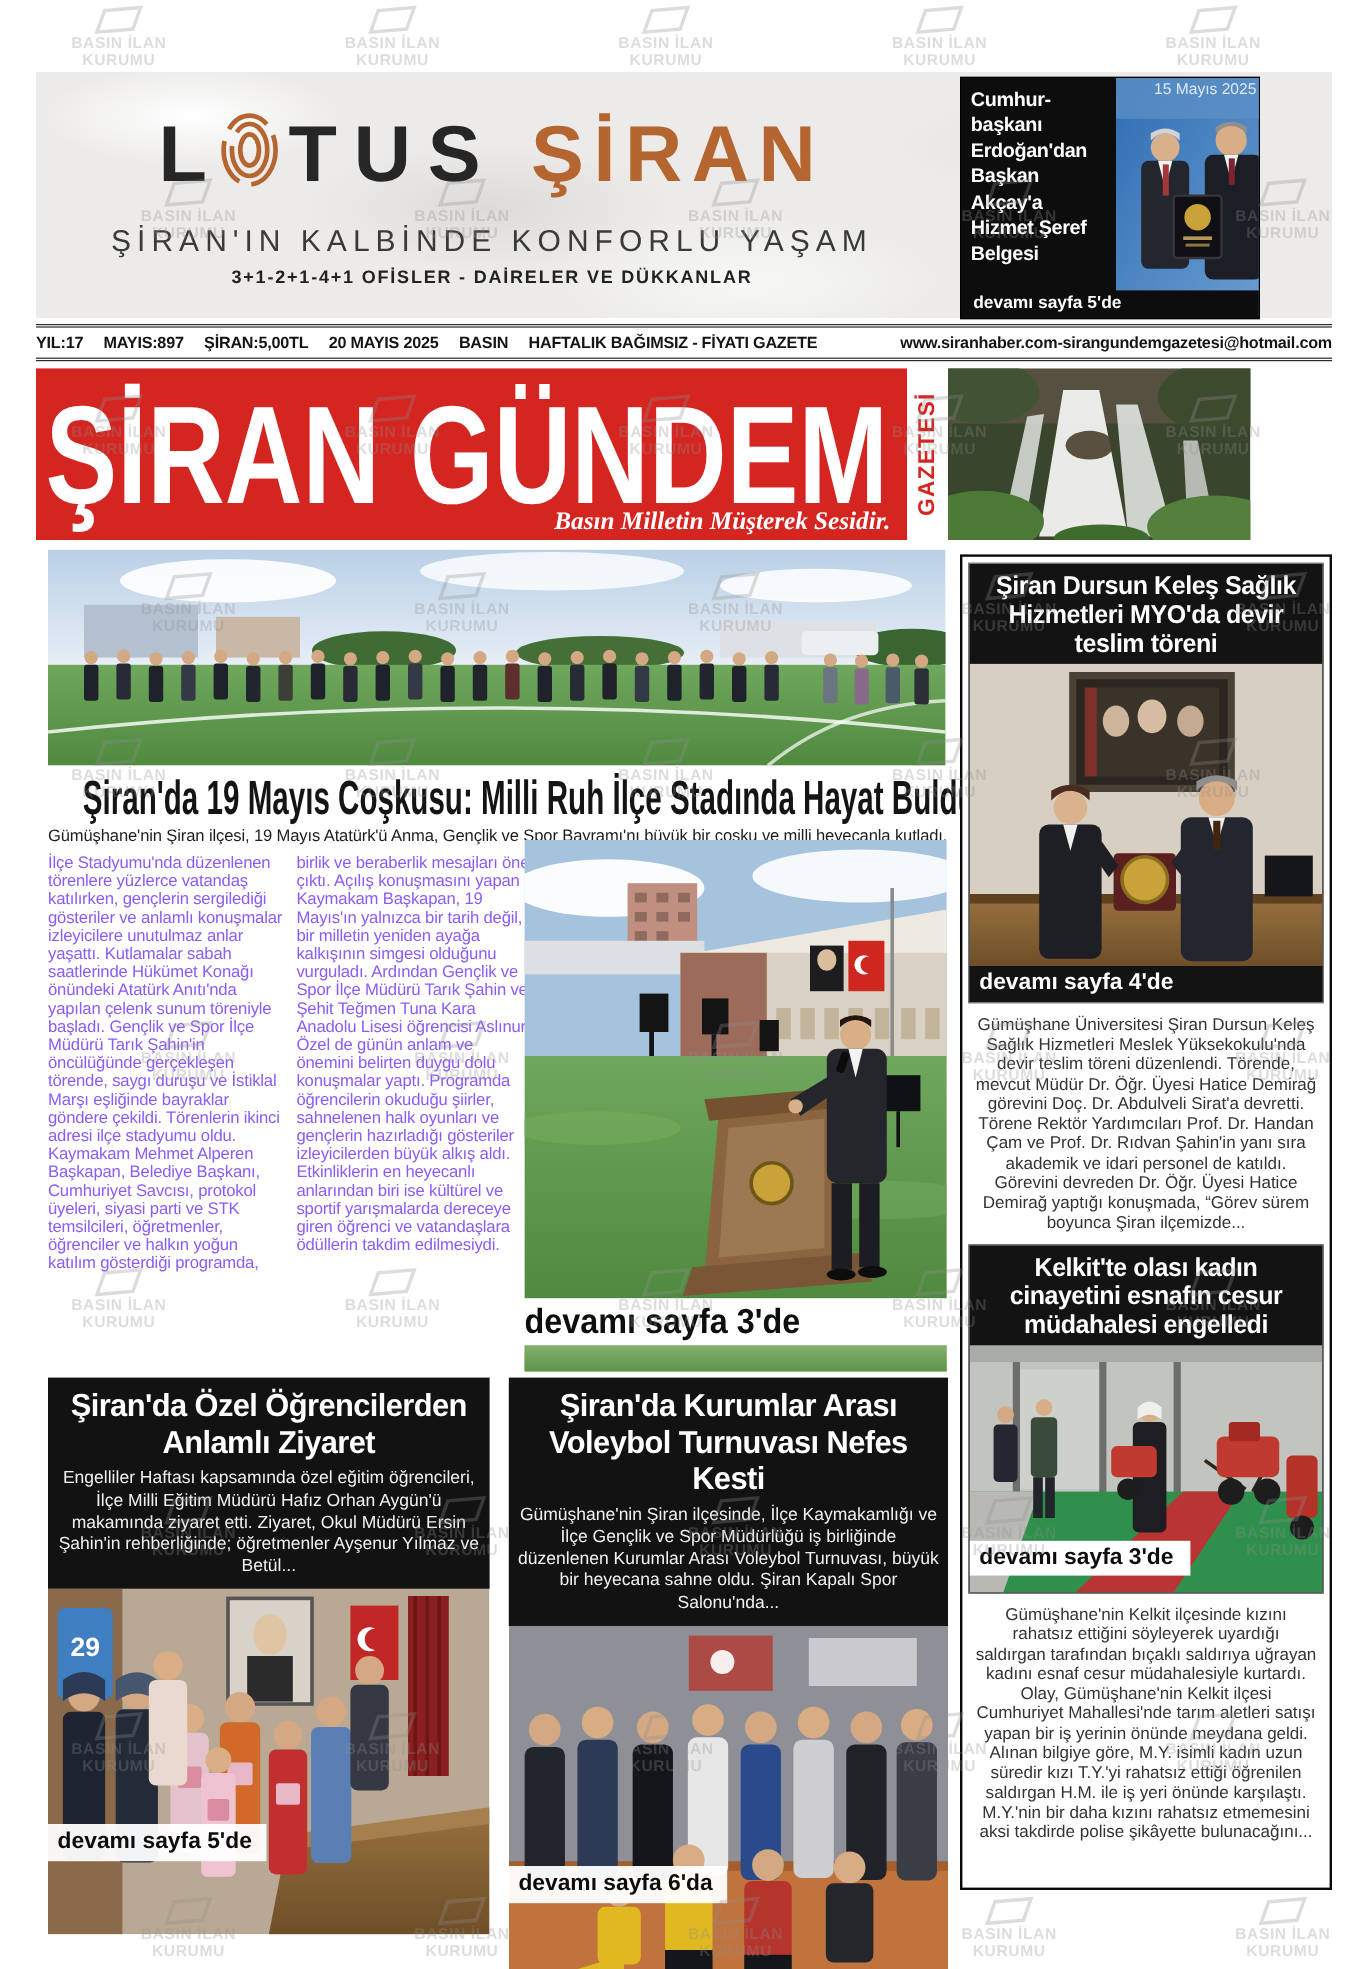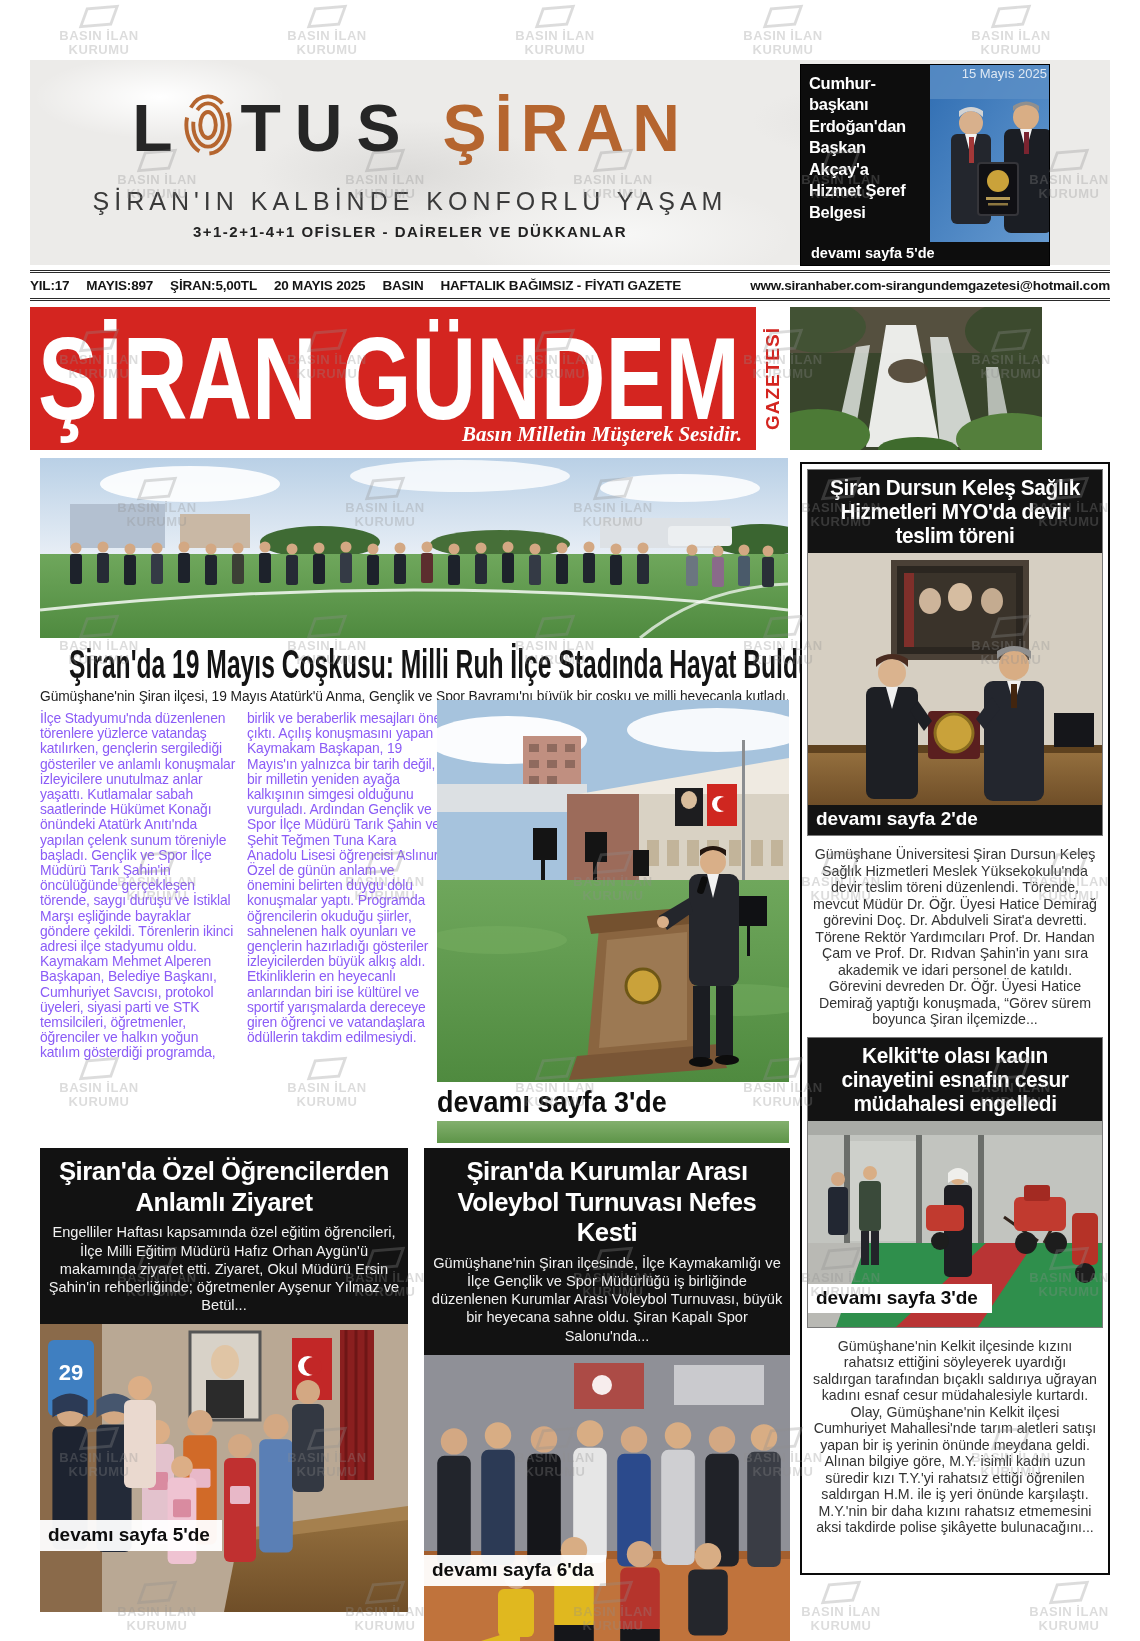--- a/index.html
+++ b/index.html
@@ -499,21 +499,21 @@
           <path d="M189 106 Q206 90 223 106 L223 98 Q206 88 189 98 Z" fill="#8f8f8f"></path>
           <rect x="176" y="128" width="60" height="120" rx="9" fill="#23262e"></rect>
           <polygon points="206,128 199,128 206,152 213,128" fill="#f0f0f0"></polygon>
           <rect x="203" y="131" width="6" height="24" fill="#42250f"></rect>
           <rect x="120" y="158" width="52" height="48" rx="4" fill="#5a1f1f"></rect>
           <circle cx="146" cy="180" r="19" fill="#c9a23a" stroke="#8a6d1f" stroke-width="3"></circle>
           <polygon points="110,148 124,168 116,178 102,158" fill="#1d1f24"></polygon>
           <polygon points="184,144 168,166 176,176 192,156" fill="#23262e"></polygon>
         </svg>
       </div>
-      <div class="sb-caption-dark">devamı sayfa 2'de</div>
+      <div class="sb-caption-dark">devamı sayfa 4'de</div>
     </div>
 
     <div class="sb-para">Gümüşhane Üniversitesi Şiran Dursun Keleş Sağlık Hizmetleri Meslek Yüksekokulu'nda devir teslim töreni düzenlendi. Törende, mevcut Müdür Dr. Öğr. Üyesi Hatice Demirağ görevini Doç. Dr. Abdulveli Sirat'a devretti. Törene Rektör Yardımcıları Prof. Dr. Handan Çam ve Prof. Dr. Rıdvan Şahin'in yanı sıra akademik ve idari personel de katıldı. Görevini devreden Dr. Öğr. Üyesi Hatice Demirağ yaptığı konuşmada, “Görev sürem boyunca Şiran ilçemizde...</div>
 
     <div class="sb-block">
       <div class="sb-title">Kelkit'te olası kadın cinayetini esnafın cesur müdahalesi engelledi</div>
       <div class="sb-photo" style="height:206px">
         <svg width="294" height="206" viewBox="0 0 294 206" preserveAspectRatio="none">
           <rect width="294" height="206" fill="#c2c4bf"></rect>
           <rect width="294" height="14" fill="#a9aba6"></rect>

